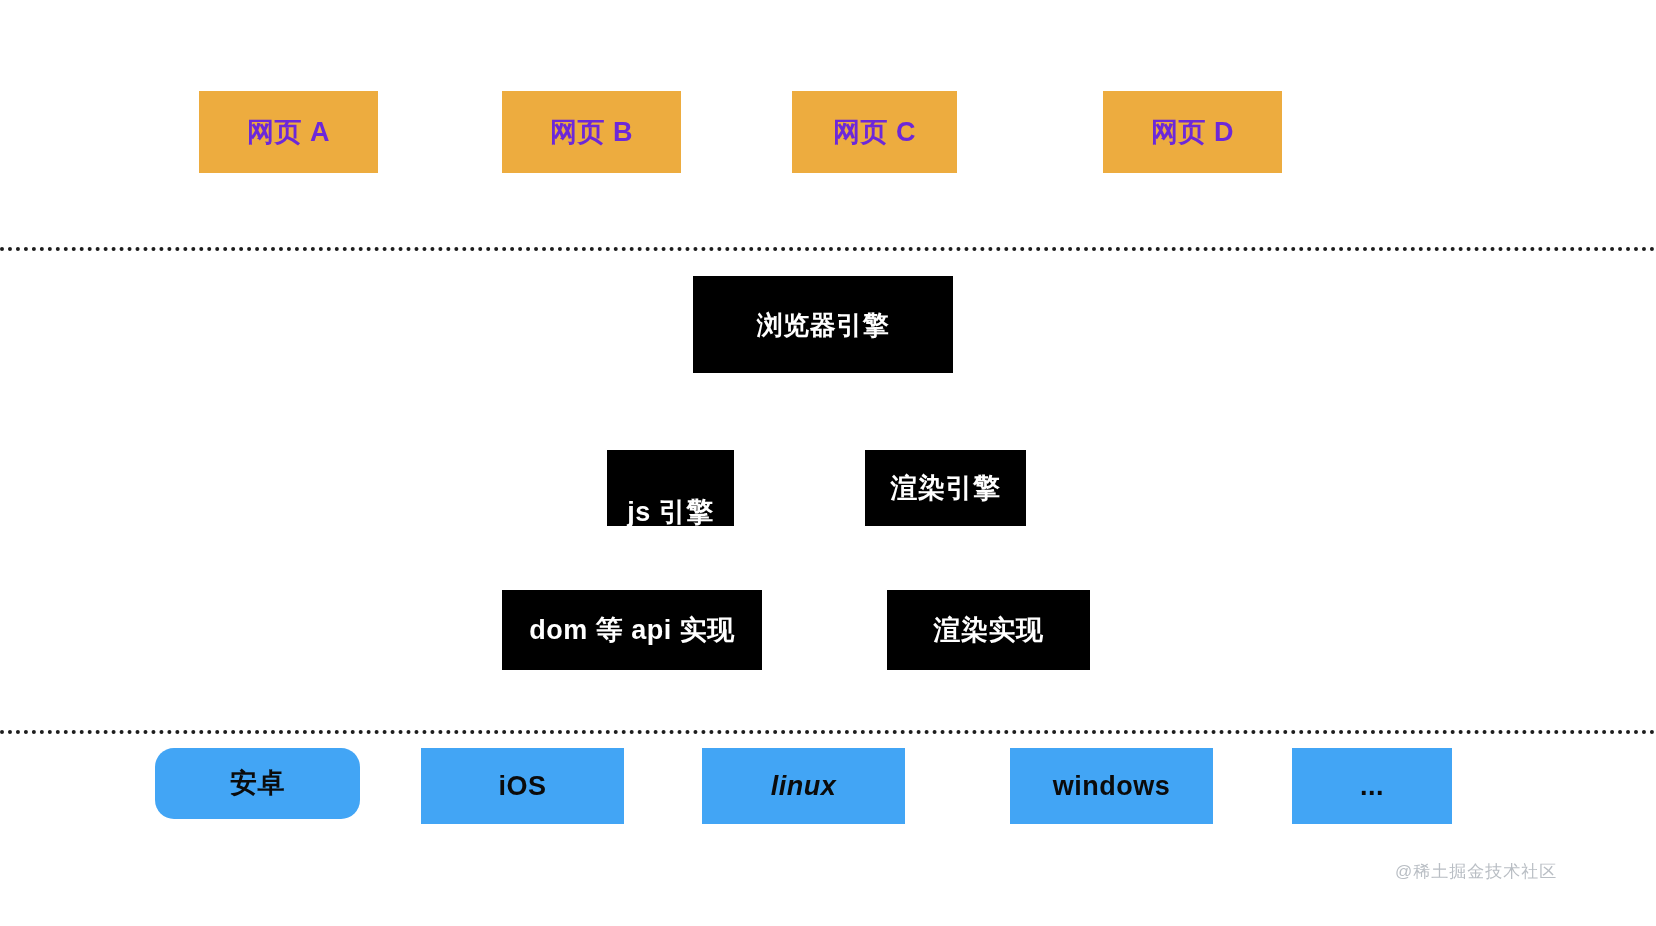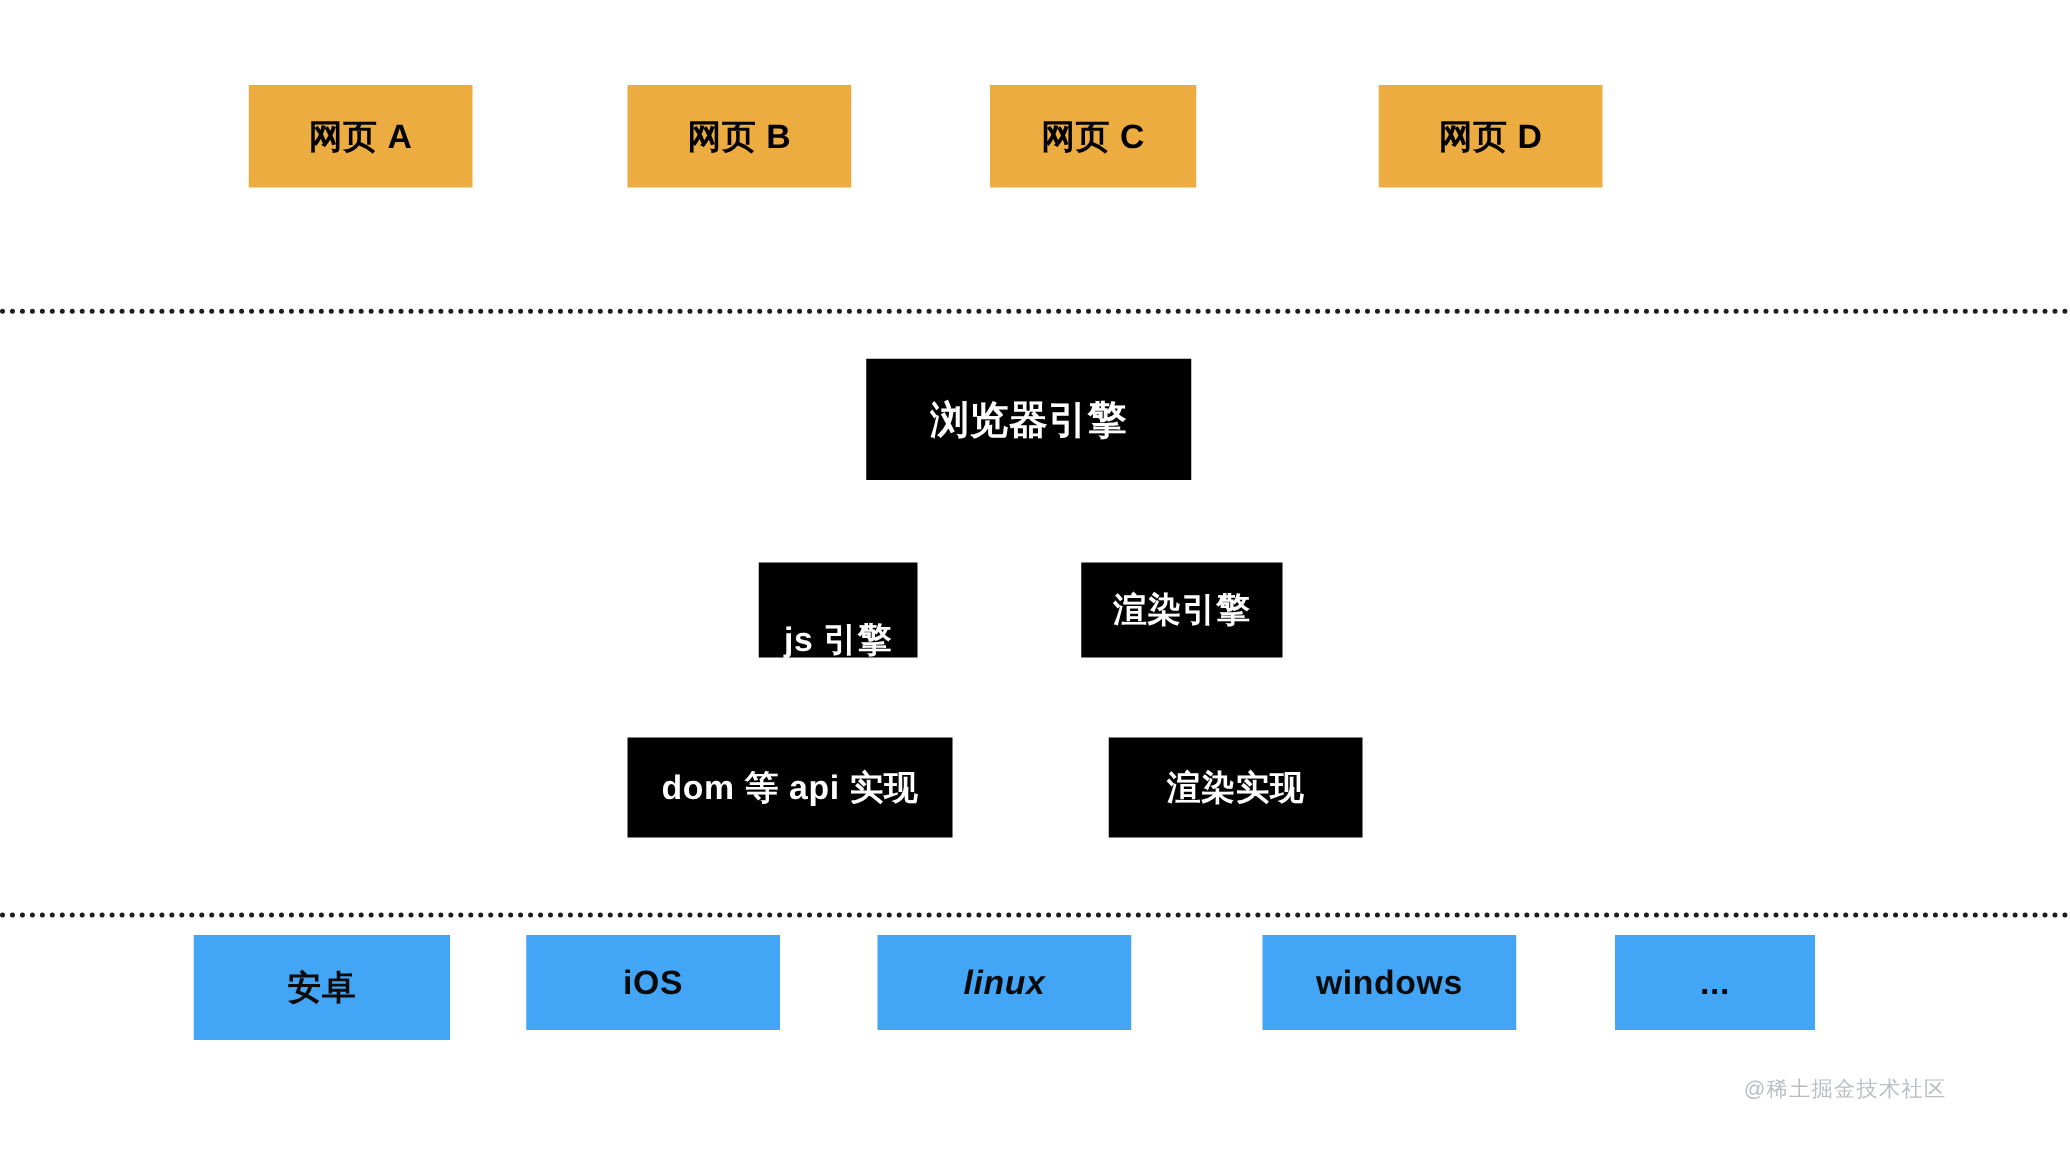--- a/index.html
+++ b/index.html
@@ -29,22 +29,23 @@
     justify-content: center;
     box-sizing: border-box;
     font-weight: bold;
     line-height: 1;
     white-space: nowrap;
     letter-spacing: 0.5px;
   }
 
   .node.orange {
     background: #edac3f;
-    color: #000000;
+    color: #6d28d9;
     font-size: 27px;
+    margin-top: 23px;
   }
 
   .node.black {
     background: #000000;
     color: #ffffff;
   }
 
   .node.blue {
     background: #42a5f5;
     color: #0b0b0b;
@@ -83,39 +84,39 @@
   </div>
   <div class="node orange" style="left: 792px; top: 68px; width: 165px; height: 82px; background: rgb(237, 172, 63);">
     <span>网页 C</span>
   </div>
   <div class="node orange" style="left: 1103px; top: 68px; width: 179px; height: 82px; background: rgb(237, 172, 63);">
     <span>网页 D</span>
   </div>
 
   <div class="divider" style="top: 247px; border-top-color: rgb(29, 29, 29);"></div>
 
-  <div class="node black" style="left: 693px; top: 287px; width: 260px; height: 97px; font-size: 31px; background: rgb(0, 0, 0);">
+  <div class="node black" style="left: 693px; top: 276px; width: 260px; height: 97px; font-size: 26px; background: rgb(0, 0, 0);">
     <span>浏览器引擎</span>
   </div>
   <div class="node black" style="left: 607px; top: 450px; width: 127px; height: 76px; font-size: 27px; background: rgb(0, 0, 0); align-items: flex-end;">
     <span>js 引擎</span>
   </div>
   <div class="node black" style="left: 865px; top: 450px; width: 161px; height: 76px; font-size: 27px; background: rgb(0, 0, 0);">
     <span>渲染引擎</span>
   </div>
   <div class="node black" style="left: 502px; top: 590px; width: 260px; height: 80px; font-size: 27px; background: rgb(0, 0, 0);">
     <span>dom 等 api 实现</span>
   </div>
   <div class="node black" style="left: 887px; top: 590px; width: 203px; height: 80px; font-size: 27px; background: rgb(0, 0, 0);">
     <span>渲染实现</span>
   </div>
 
   <div class="divider" style="top: 730px; border-top-color: rgb(29, 29, 29);"></div>
 
-  <div class="node blue" style="left: 155px; top: 748px; width: 205px; height: 84px; background: rgb(66, 165, 245);">
+  <div class="node blue" style="left: 155px; top: 748px; width: 205px; height: 71px; background: rgb(66, 165, 245); border-radius: 19px;">
     <span>安卓</span>
   </div>
   <div class="node blue" style="left: 421px; top: 748px; width: 203px; height: 76px; background: rgb(66, 165, 245);">
     <span>iOS</span>
   </div>
   <div class="node blue" style="left: 702px; top: 748px; width: 203px; height: 76px; background: rgb(66, 165, 245); font-style: italic;">
     <span>linux</span>
   </div>
   <div class="node blue" style="left: 1010px; top: 748px; width: 203px; height: 76px; background: rgb(66, 165, 245); align-items: center;">
     <span>windows</span>

